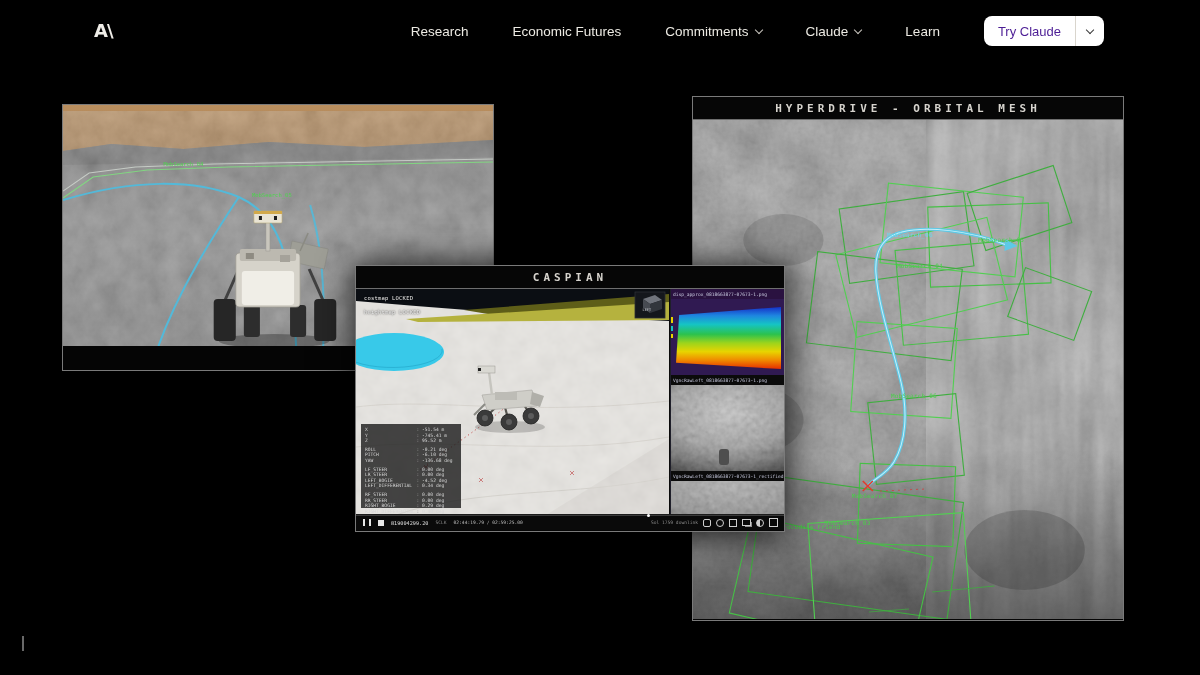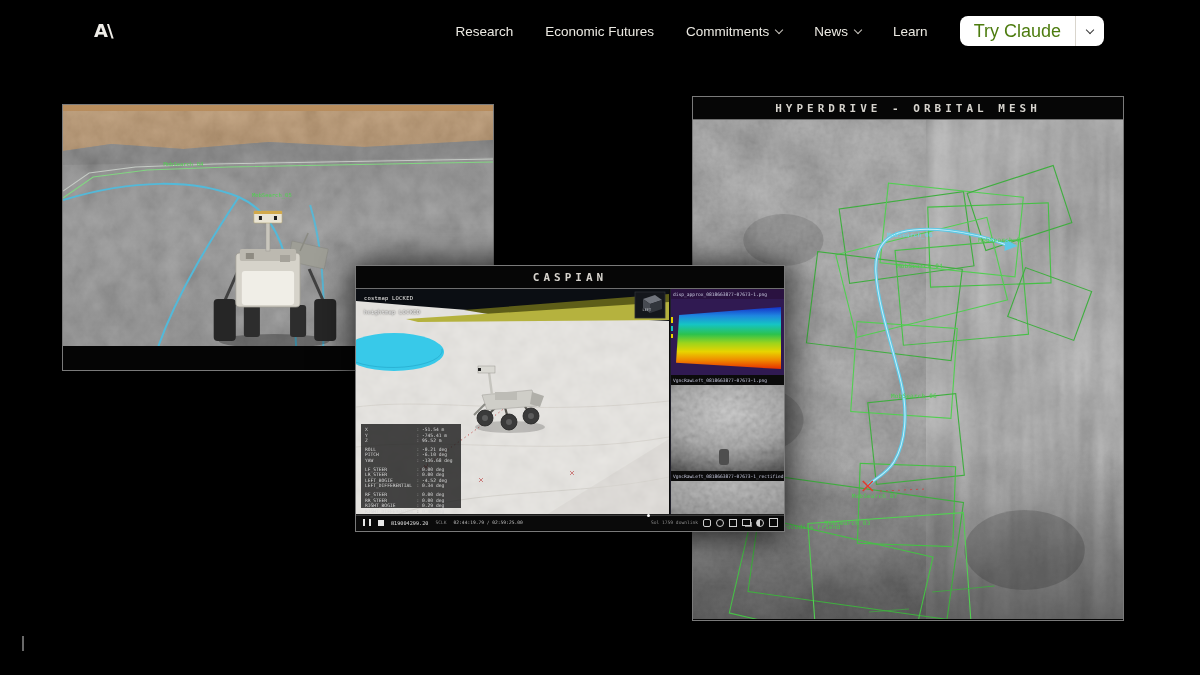--- a/index.html
+++ b/index.html
@@ -1,26 +1,26 @@
 <!DOCTYPE html>
 <html><head>
 <meta charset="utf-8">
 <style>
   html,body{margin:0;padding:0;background:#000;}
   #stage{position:relative;width:1200px;height:675px;background:#000;overflow:hidden;
          font-family:"Liberation Sans",sans-serif;}
   
   #logo{position:absolute;left:94px;top:20px;color:#efede8;font-size:18px;font-weight:700;
         letter-spacing:-1px;font-family:"DejaVu Sans",sans-serif;}
-  #nav{position:absolute;right:96px;top:0;height:62px;display:flex;align-items:center;gap:32px;}
+  #nav{position:absolute;right:96px;top:0;height:62px;display:flex;align-items:center;gap:44px;}
   .nav-item{color:#eceae3;font-size:13.5px;cursor:pointer;display:flex;align-items:center;white-space:nowrap;}
   .chev{width:5px;height:5px;border-right:1.5px solid #c8c5be;border-bottom:1.5px solid #c8c5be;
         transform:rotate(45deg);display:inline-block;margin-left:7px;margin-top:-3px;}
   .cta{display:flex;align-items:stretch;background:#fff;border-radius:8px;height:30px;overflow:hidden;cursor:pointer;}
-  .cta-label{display:flex;align-items:center;padding:4px 14px;color:#4d7c0f;font-size:18px;}
+  .cta-label{display:flex;align-items:center;padding:4px 14px;color:#4c1d95;font-size:13px;}
   .cta-div{width:1px;background:#d9d5cd;}
   .cta-chev{width:28px;display:flex;align-items:center;justify-content:center;}
   .cta-chev .chev{border-color:#3a3a3a;margin:0 0 2px 0;}
   
   .panel{position:absolute;background:#050505;border:1px solid #7a7a7a;box-shadow:0 0 34px rgba(0,0,0,.9);}
   .panel-title{height:22px;display:flex;align-items:center;justify-content:center;background:#060606;
      border-bottom:1px solid #6e6e6e;color:#d6d3cd;font-family:"DejaVu Sans Mono",monospace;
      font-size:11px;font-weight:700;letter-spacing:4px;}
   .panel-body{position:relative;overflow:hidden;}
   svg{display:block;}
@@ -93,21 +93,21 @@
         <span>Research</span>
       </div>
     <div class="nav-item">
         <span>Economic Futures</span>
       </div>
     <div class="nav-item">
         <span>Commitments</span>
         <span class="chev"></span>
       </div>
     <div class="nav-item">
-        <span>News</span>
+        <span>Claude</span>
         <span class="chev"></span>
       </div>
     <div class="nav-item">
         <span>Learn</span>
       </div>
     <div class="cta">
       <div class="cta-label">Try Claude</div>
       <div class="cta-div"></div>
       <div class="cta-chev">
           <span class="chev"></span>

